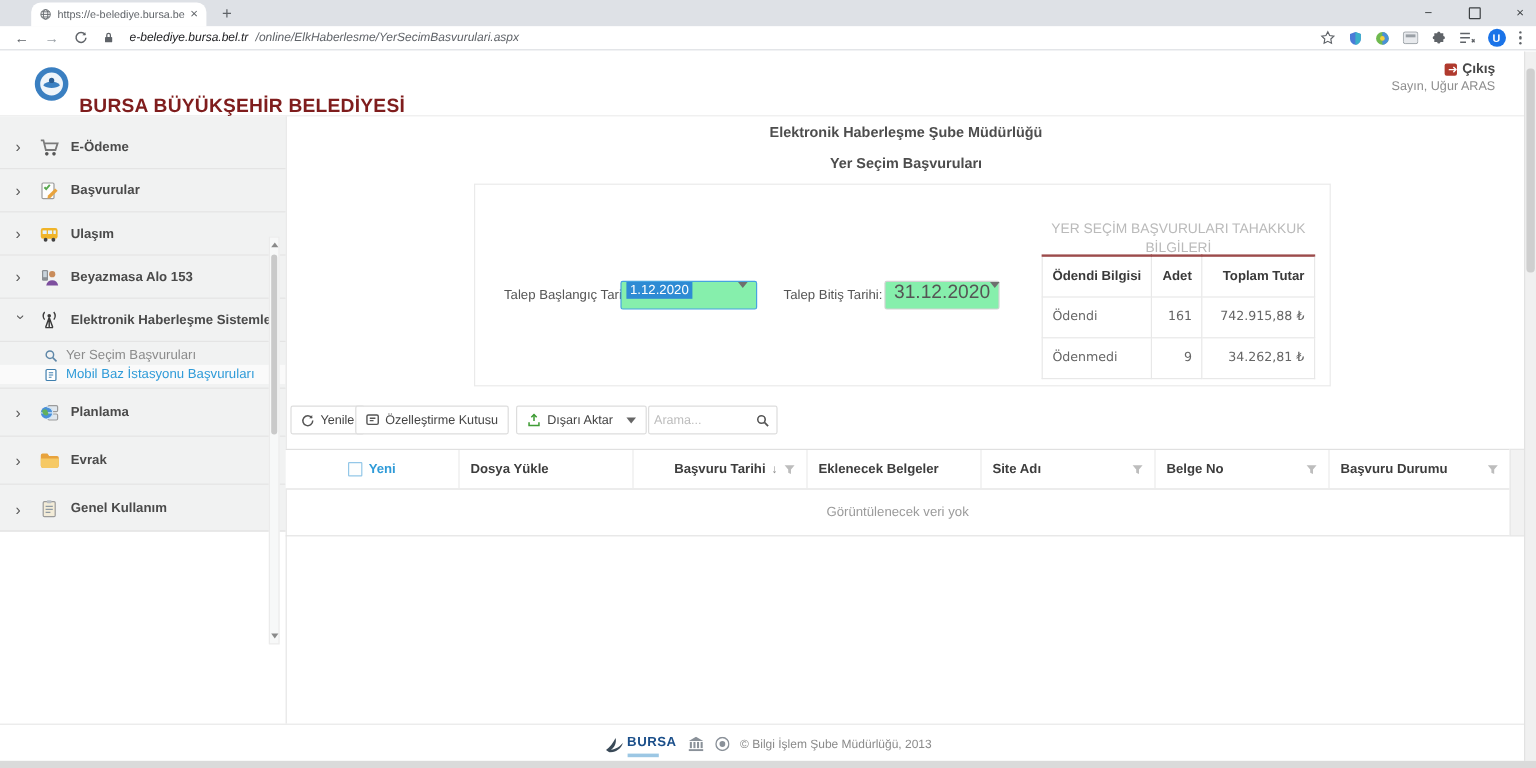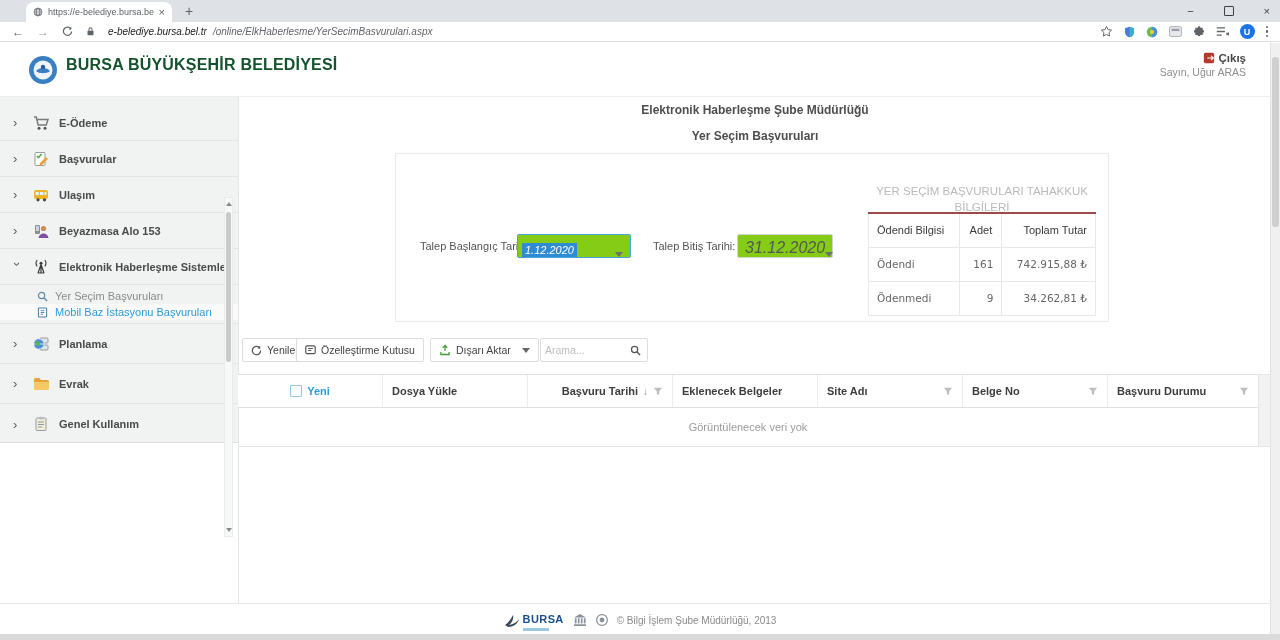--- a/index.html
+++ b/index.html
@@ -31,21 +31,21 @@
   .urltext .path{color:#5f6368;}
   .ext-icons{display:flex;align-items:center;gap:11px;}
   .avatar{width:15px;height:15px;border-radius:50%;background:#1a73e8;color:#fff;font-size:9px;font-weight:700;
           display:flex;align-items:center;justify-content:center;}
   .dots{display:flex;flex-direction:column;gap:2px;}
   .dots i{width:2.5px;height:2.5px;border-radius:50%;background:#5f6368;}
 
   
   .appheader{position:absolute;left:0;top:43px;width:1280px;height:54px;background:#fff;border-bottom:1px solid #ededed;box-sizing:border-box;}
   .applogo{position:absolute;left:28px;top:12px;}
-  .apptitle{position:absolute;left:66px;top:13px;font-size:16px;font-weight:700;color:#14532d;letter-spacing:.2px;}
+  .apptitle{position:absolute;left:66px;top:37px;font-size:16px;font-weight:700;color:#7f1d1d;letter-spacing:.2px;}
   .logoutblock{position:absolute;right:34px;top:9px;text-align:right;}
   .logout-row{display:flex;justify-content:flex-end;align-items:center;gap:4px;font-size:11.5px;font-weight:700;color:#474747;}
   .greeting{margin-top:2px;font-size:10.5px;color:#8d8d8d;}
 
   
   .sidebar{position:absolute;left:0;top:97px;width:238px;height:346px;background:#f1f2f2;
            border-bottom:1px solid #dfdfdf;box-sizing:border-box;padding-top:8px;}
   .vdiv{position:absolute;left:238px;top:97px;width:1px;height:506px;background:#e5e5e5;}
   .side-item{height:36px;display:flex;align-items:center;gap:9px;padding-left:13px;border-bottom:1px solid #e4e4e4;
              font-size:11px;font-weight:700;color:#4a4a4a;box-sizing:border-box;}
@@ -61,31 +61,31 @@
   .side-thumb{position:absolute;left:1px;top:14px;width:5px;height:150px;background:#c9c9c9;border-radius:3px;}
   .tri-up{position:absolute;left:1px;top:4px;width:0;height:0;border-left:3px solid transparent;border-right:3px solid transparent;border-bottom:4px solid #8a8a8a;}
   .tri-dn{position:absolute;left:1px;bottom:4px;width:0;height:0;border-left:3px solid transparent;border-right:3px solid transparent;border-top:4px solid #8a8a8a;}
 
   
   .dept-title{position:absolute;left:239px;top:103px;width:1032px;text-align:center;font-size:12px;font-weight:700;color:#4d4d4d;}
   .page-title{position:absolute;left:239px;top:129px;width:1032px;text-align:center;font-size:12px;font-weight:700;color:#4d4d4d;}
   .panel{position:absolute;left:395px;top:153px;width:714px;height:169px;border:1px solid #eaeaea;box-sizing:border-box;}
 
   .flabel{position:absolute;font-size:11px;color:#555;}
-  .datebox{position:absolute;height:24px;background:#84cc16;display:flex;align-items:flex-end;box-sizing:border-box;border-radius:2px;font-style:italic;}
+  .datebox{position:absolute;height:24px;background:#86efac;display:flex;align-items:flex-start;box-sizing:border-box;border-radius:2px;}
   .datebox .caret{margin-left:auto;margin-right:7px;width:0;height:0;border-left:4px solid transparent;border-right:4px solid transparent;border-top:5px solid #6e6e6e;}
   .db1{left:517px;top:234px;width:114px;border:1px solid #46a3e0;}
   .db1 .selval{margin-left:4px;background:#2e8bd4;color:#fff;font-size:11px;padding:1px 3px;}
   .db2{left:737px;top:234px;width:96px;border:1px solid #d2d2d2;}
   .db2 .val{margin-left:7px;font-size:16px;color:#555;}
 
   .tk-title{position:absolute;left:866px;top:183px;width:232px;text-align:center;font-size:11.5px;color:#bababa;line-height:1.4;}
   .tk-table{position:absolute;left:868px;top:212px;width:228px;border-collapse:collapse;border-top:2px solid #9c4b4b;}
   .tk-table th,.tk-table td{border:1px solid #e8e8e8;height:34px;padding:0 8px;font-size:11px;box-sizing:border-box;}
-  .tk-table th{font-weight:400;color:#3a3a3a;}
+  .tk-table th{font-weight:700;color:#3a3a3a;}
   .tk-table td{color:#666;font-family:"DejaVu Sans", sans-serif;font-size:10.5px;}
   .tk-table .c1{width:92px;text-align:left;}
   .tk-table .c2{width:42px;text-align:center;}
   .tk-table td.c2{text-align:right;}
   .tk-table .c3{width:94px;text-align:right;}
 
   .btn{position:absolute;top:338px;height:24px;background:#fff;border:1px solid #ddd;border-radius:2px;
        display:flex;align-items:center;gap:5px;padding:0 8px;font-size:10.5px;color:#444;box-sizing:border-box;}
   .btn .chevdn{width:0;height:0;border-left:4px solid transparent;border-right:4px solid transparent;border-top:5px solid #666;margin-left:6px;}
   .searchbox{position:absolute;left:540px;top:338px;width:108px;height:24px;border:1px solid #ddd;border-radius:2px;

